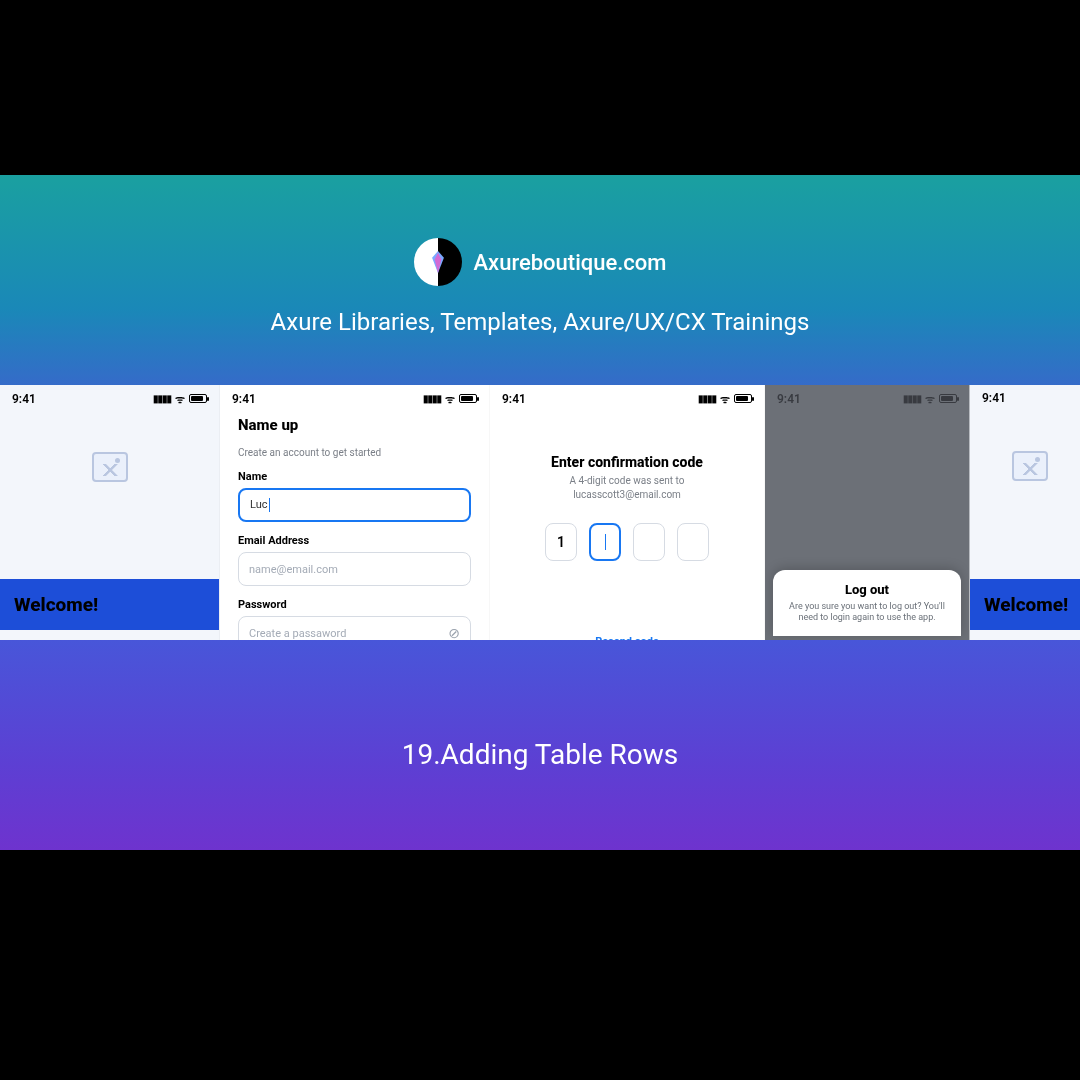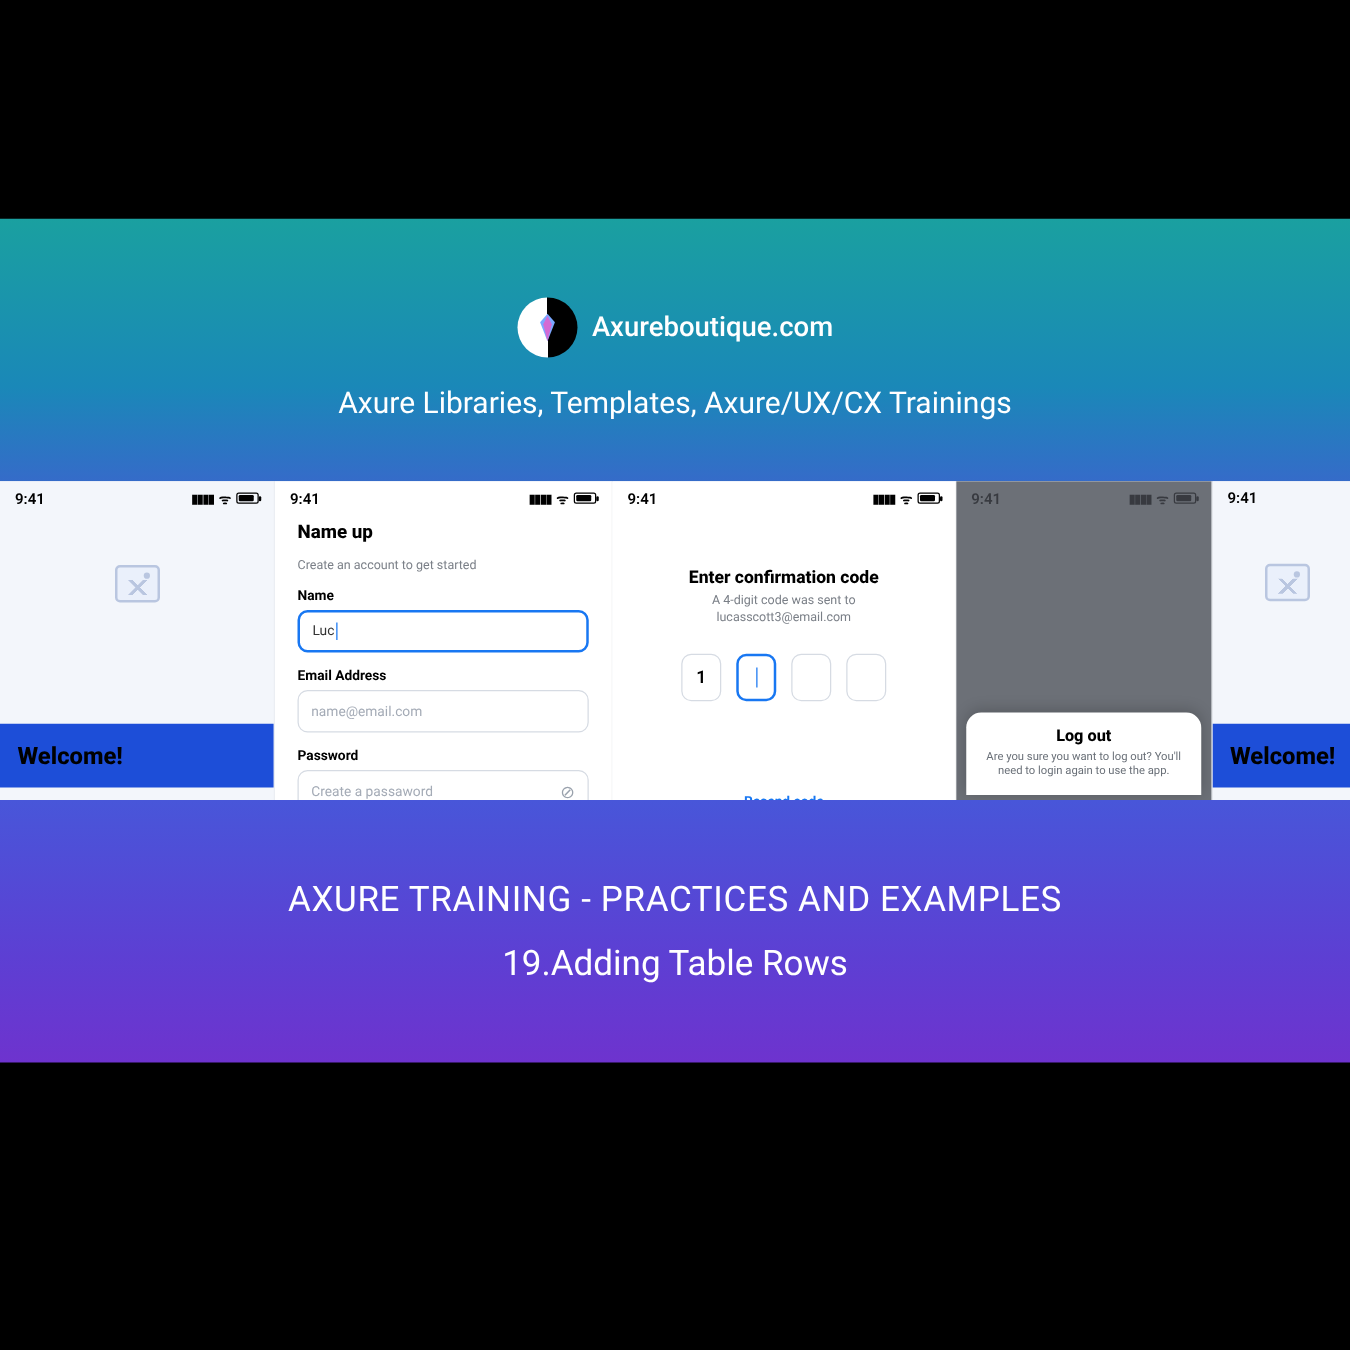--- a/index.html
+++ b/index.html
@@ -189,17 +189,16 @@
     </div>
     <div class="center-box">
           <div class="img-ph"></div>
         </div>
     <div class="welcome-bar">Welcome!</div>
   </div>
 
 </div>
 
 <div class="purple-band">
-  <div class="p-line1">AXURE TRAINING - PRACTICES AND EXAMPLES</div>
   <div class="p-line2">19.Adding Table Rows</div>
 </div>
 
 </div>
 
 </body></html>

